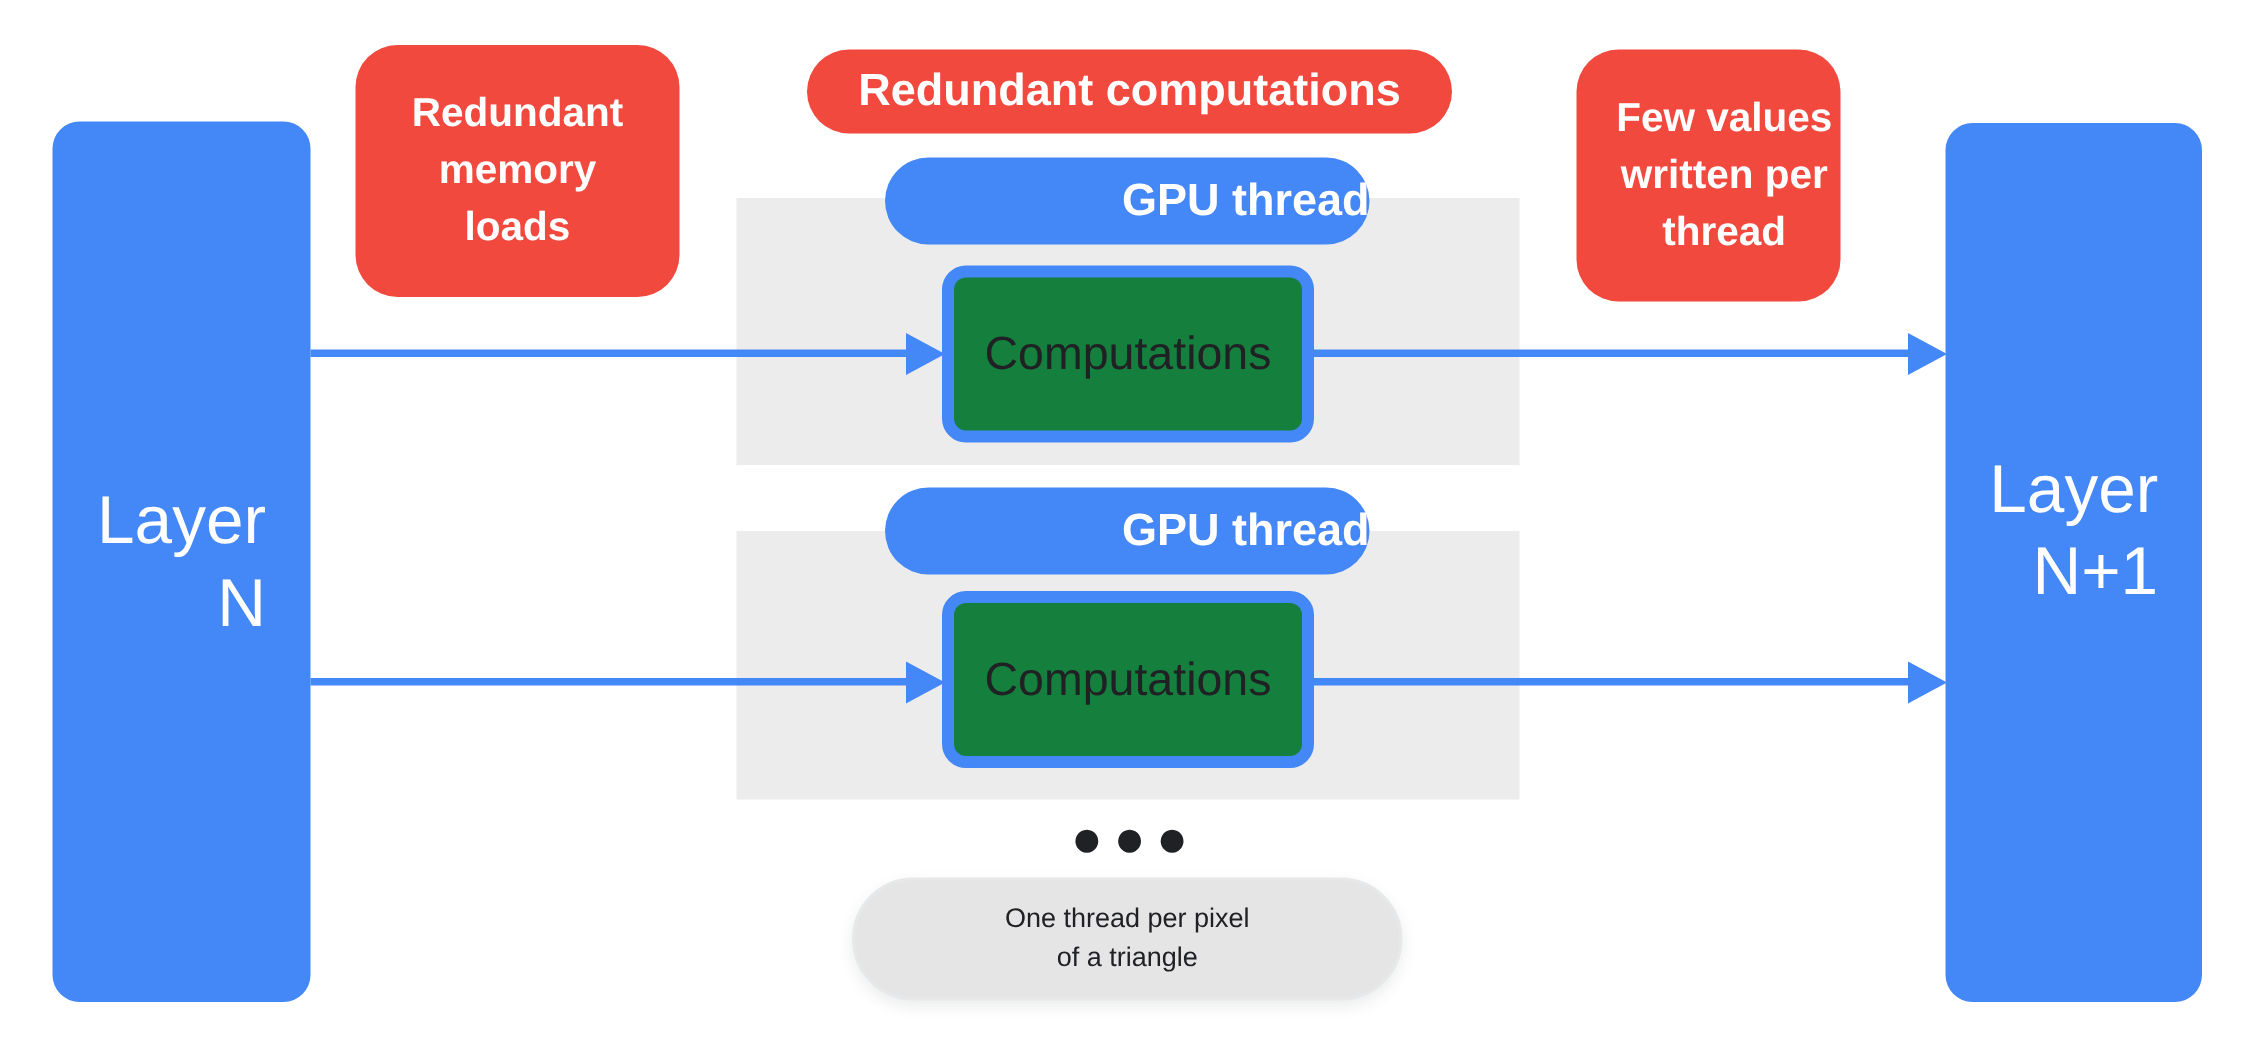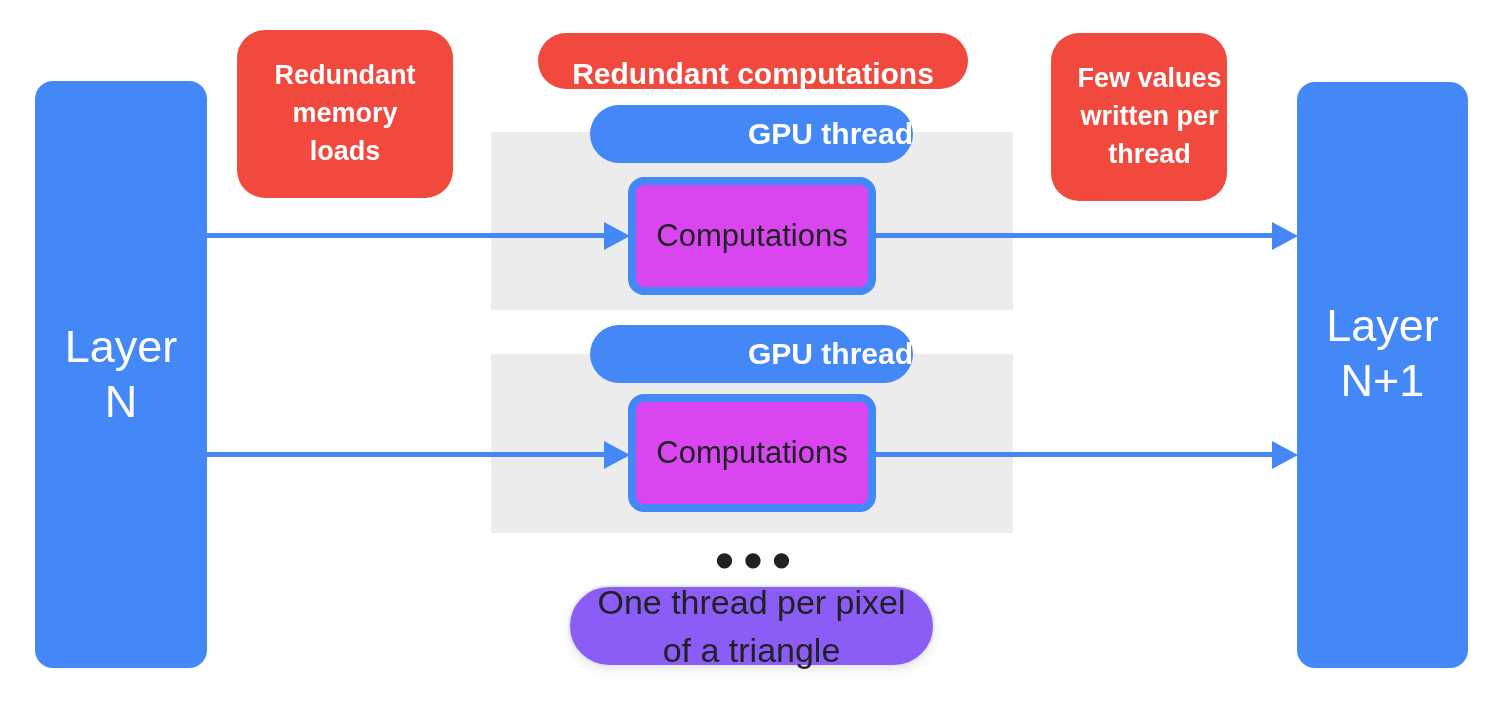--- a/index.html
+++ b/index.html
@@ -30,55 +30,55 @@
   .prelines { white-space: pre-line; }
 
   
   .layer-box {
     background: var(--blue);
     border-radius: 18px;
     color: #ffffff;
     font-size: 45px;
     line-height: 1.22;
     font-weight: 400;
+    text-align: right;
   }
   #layer-right .layer-label { transform: translateY(-21px); }
 
   
   .callout {
     background: var(--red);
     color: #ffffff;
     font-weight: bold;
     border-radius: 28px;
     font-size: 27px;
     line-height: 1.4;
   }
   .callout.pill {
     border-radius: 29px;
     font-size: 30px;
     line-height: 1;
-    align-items: flex-end;
   }
 
   
   .gray-panel { background: var(--panel); }
 
   
   .gpu-pill {
     background: var(--blue);
     color: #ffffff;
     font-weight: bold;
     font-size: 30px;
     border-radius: 29px;
     justify-content: flex-end;
   }
 
   
   .comp-box {
-    background: #d946ef;
+    background: #15803d;
     border: 8px solid var(--blue);
     border-radius: 16px;
     color: var(--ink);
     font-size: 31px;
   }
 
   
   .arrow-line {
     height: 5px;
     background: var(--blue);
@@ -95,26 +95,26 @@
   .dots {
     color: var(--ink);
     font-size: 20px;
     letter-spacing: 11px;
     text-indent: 11px;
     font-family: "DejaVu Sans", sans-serif;
   }
 
   
   .note-pill {
-    background: #8b5cf6;
+    background: #e5e5e5;
     border: 2px solid #E7E8EA;
     border-radius: 41px;
     box-shadow: 0 4px 10px rgba(60, 64, 67, 0.10);
     color: var(--ink);
-    font-size: 34px;
+    font-size: 18px;
     line-height: 1.42;
   }
 </style>
 </head>
 <body>
 
 <div id="canvas">
 
   <div class="abs gray-panel" style="left:491px; top:132px; width:522px; height:178px;"></div>
   <div class="abs gray-panel" style="left:491px; top:354px; width:522px; height:179px;"></div>

